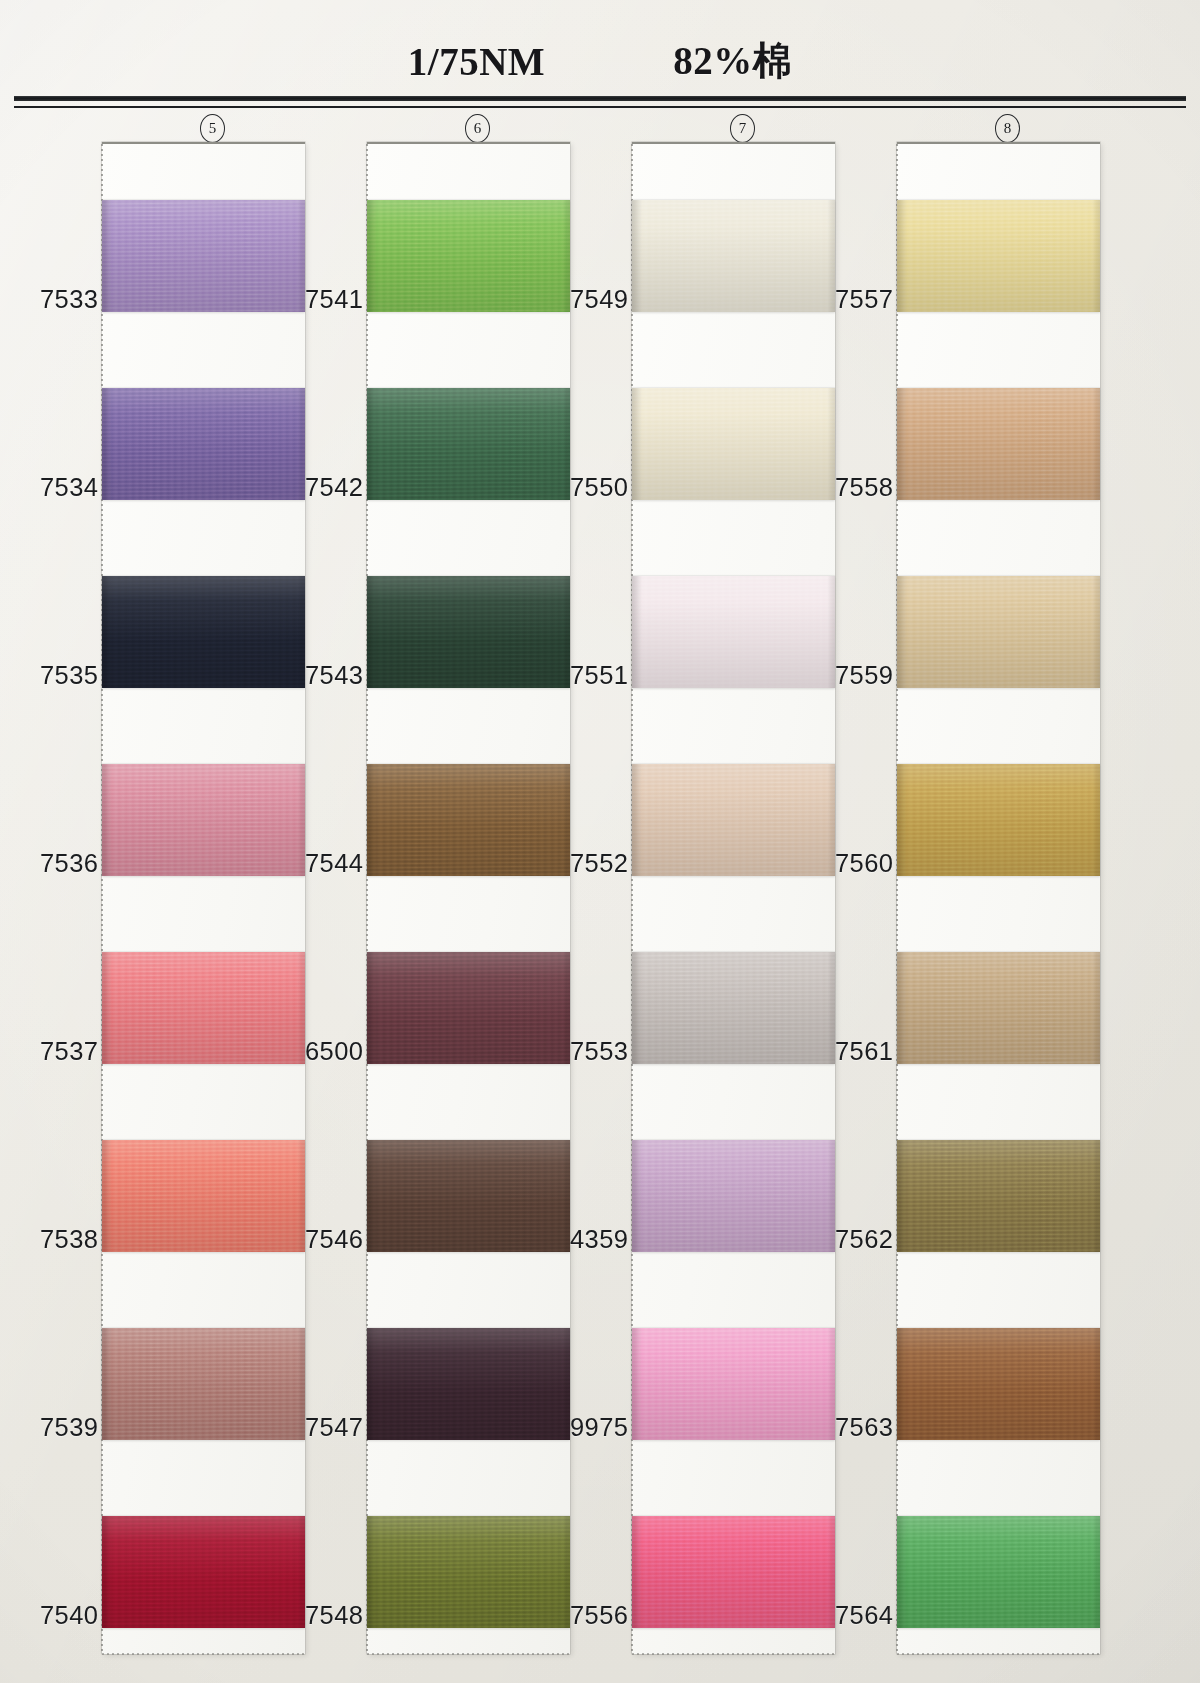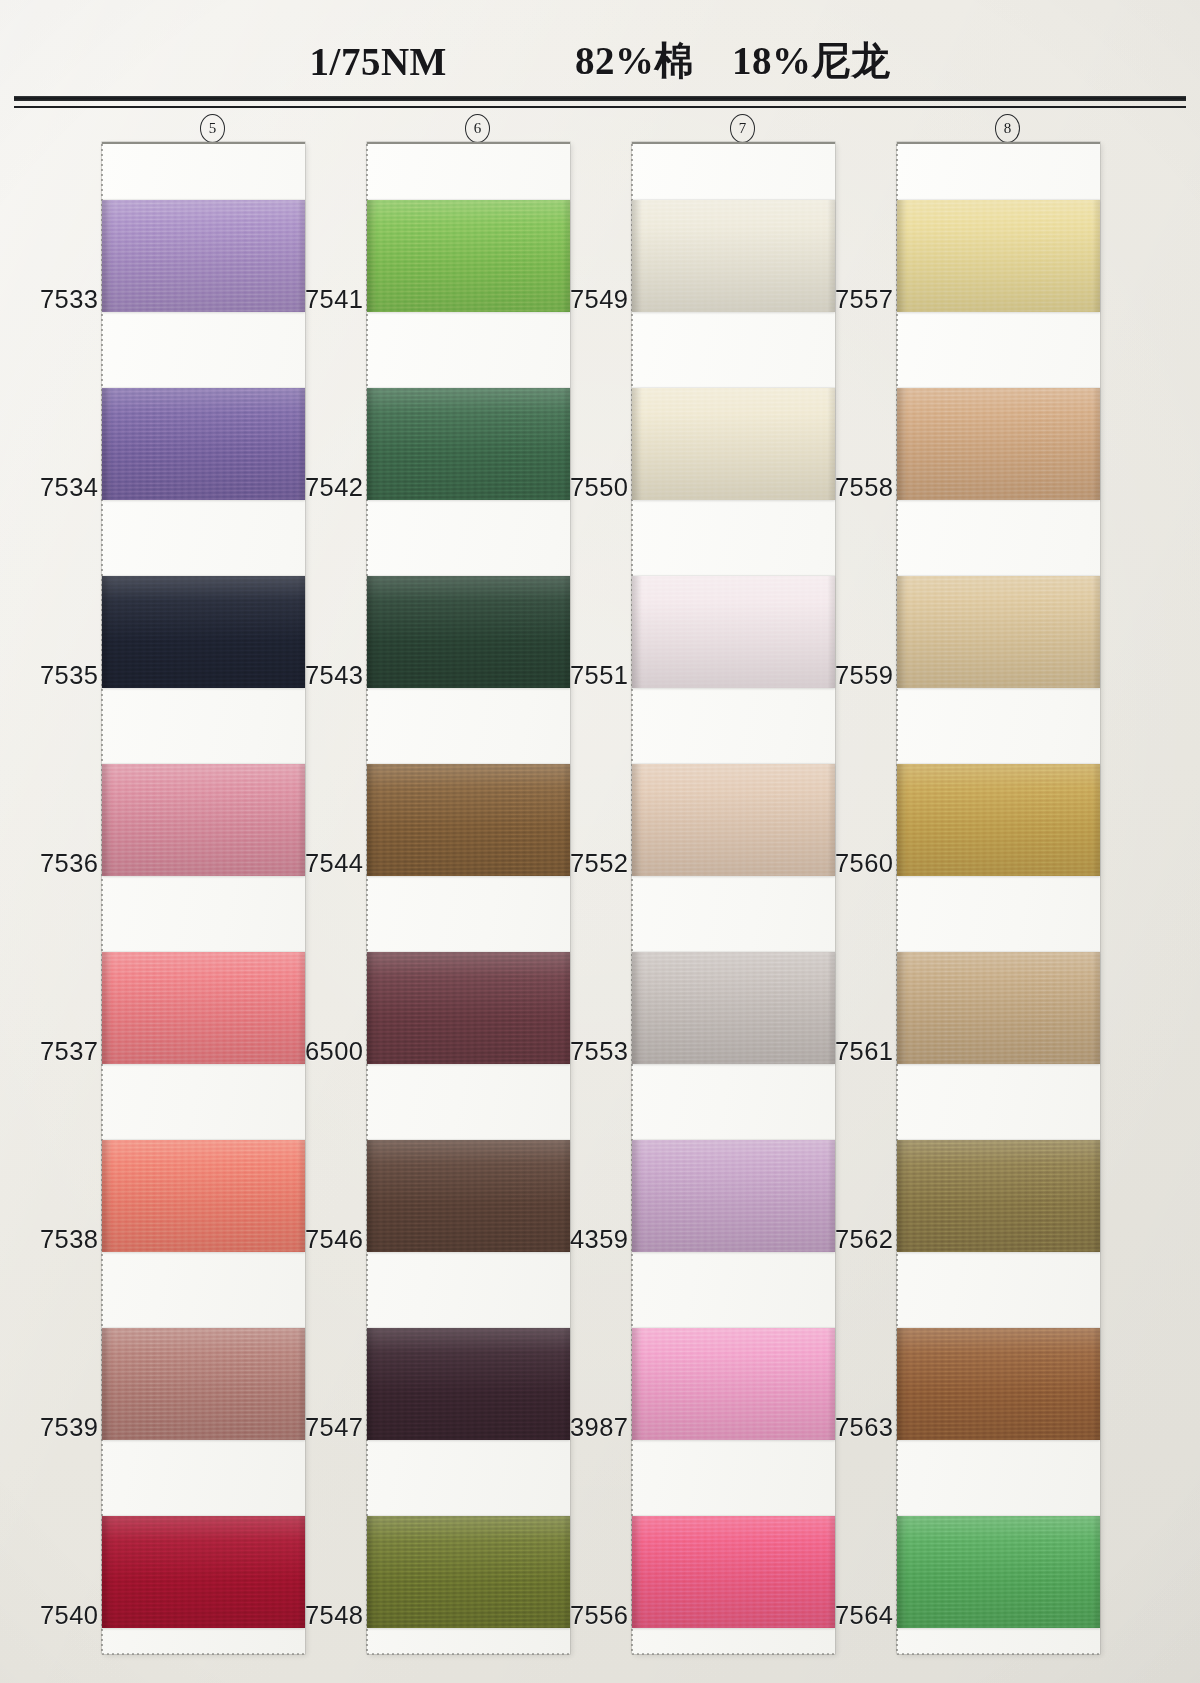--- a/index.html
+++ b/index.html
@@ -221,21 +221,20 @@
 </style>
 </head>
 <body>
 
 <div id="page">
 
   <div class="header">
     <div class="title-text">1/75NM</div>
     <div class="title-comp">
       <span class="title-text">82%棉</span>
-      <span class="title-text">18%尼龙</span>
     </div>
   </div>
 
   <div class="rule-wrap">
     <div class="rule-thick"></div>
     <div class="rule-gap"></div>
     <div class="rule-thin"></div>
   </div>
 
   <div class="columns" id="columns">
@@ -448,21 +447,21 @@
         <div class="swatch-row" style="top: 1018px;">
           <div class="swatch-label">4359</div>
           <div class="swatch" style="background: rgb(201, 167, 203);">
             <div class="fibre"></div>
             <div class="sheen"></div>
             <div class="edge-l"></div>
             <div class="edge-r"></div>
           </div>
         </div>
         <div class="swatch-row" style="top: 1206px;">
-          <div class="swatch-label">3987</div>
+          <div class="swatch-label">9975</div>
           <div class="swatch" style="background: rgb(242, 162, 203);">
             <div class="fibre"></div>
             <div class="sheen"></div>
             <div class="edge-l"></div>
             <div class="edge-r"></div>
           </div>
         </div>
         <div class="swatch-row" style="top: 1394px;">
           <div class="swatch-label">7556</div>
           <div class="swatch" style="background: rgb(241, 95, 134);">

